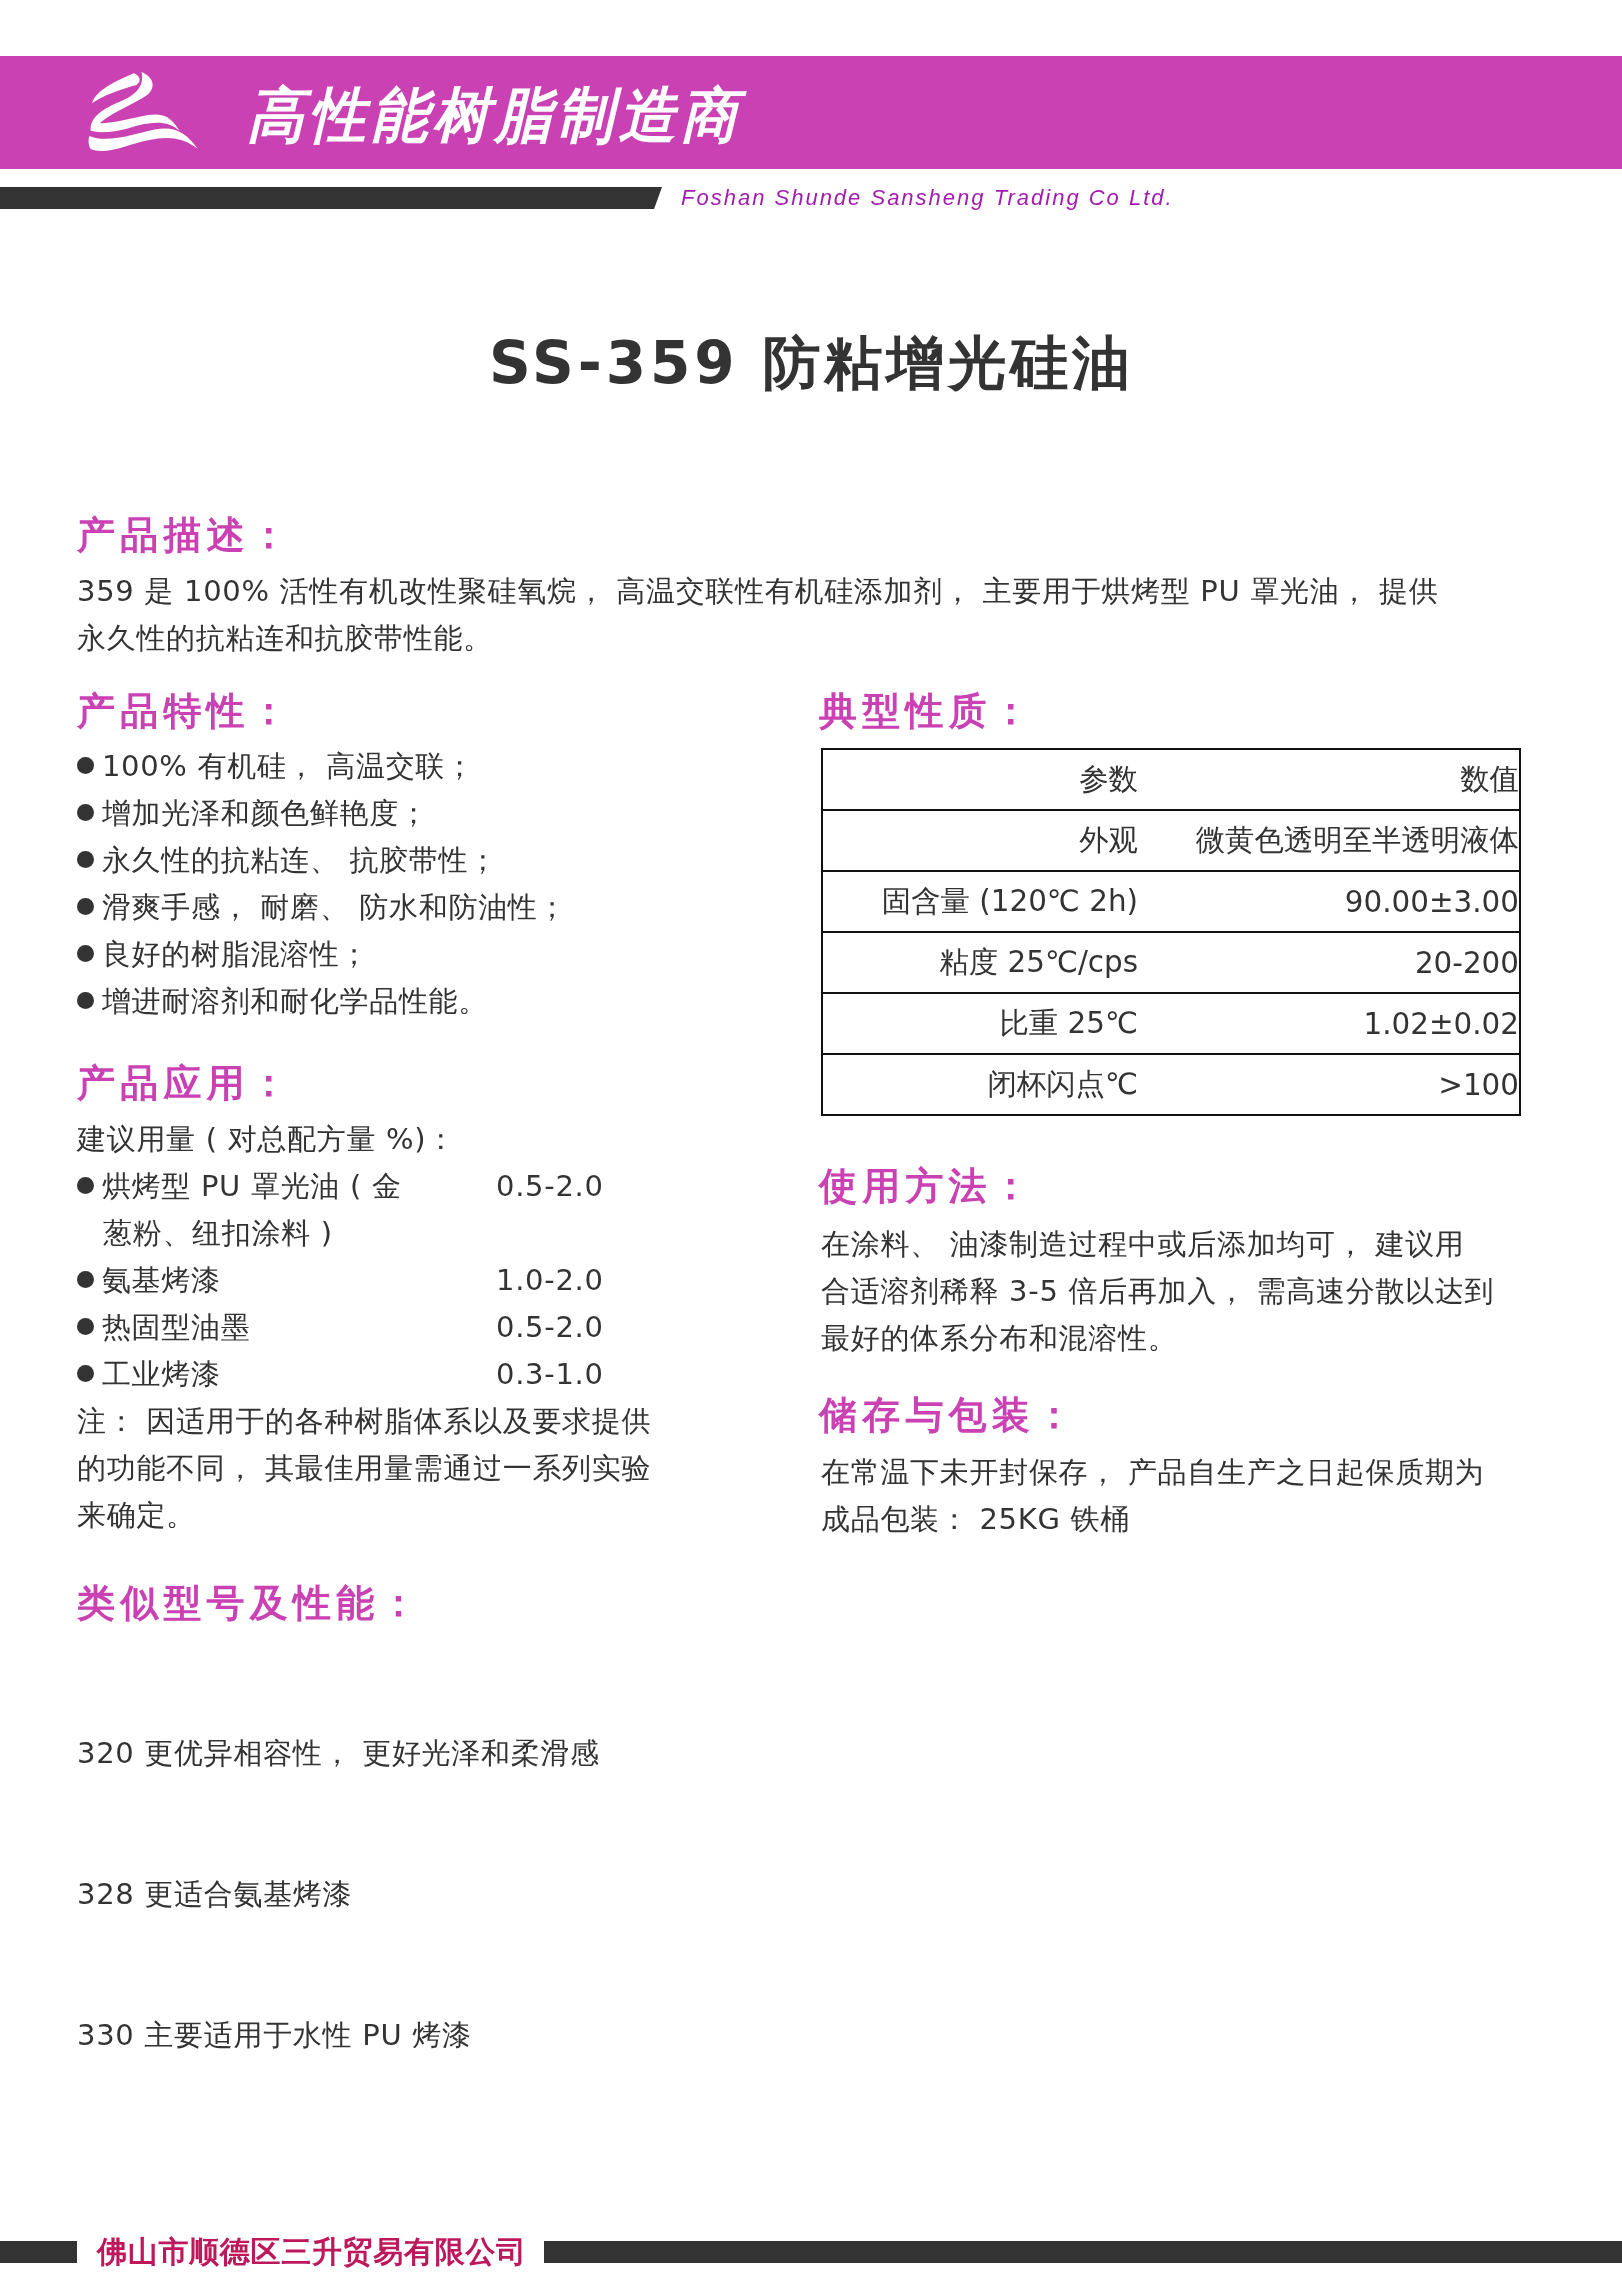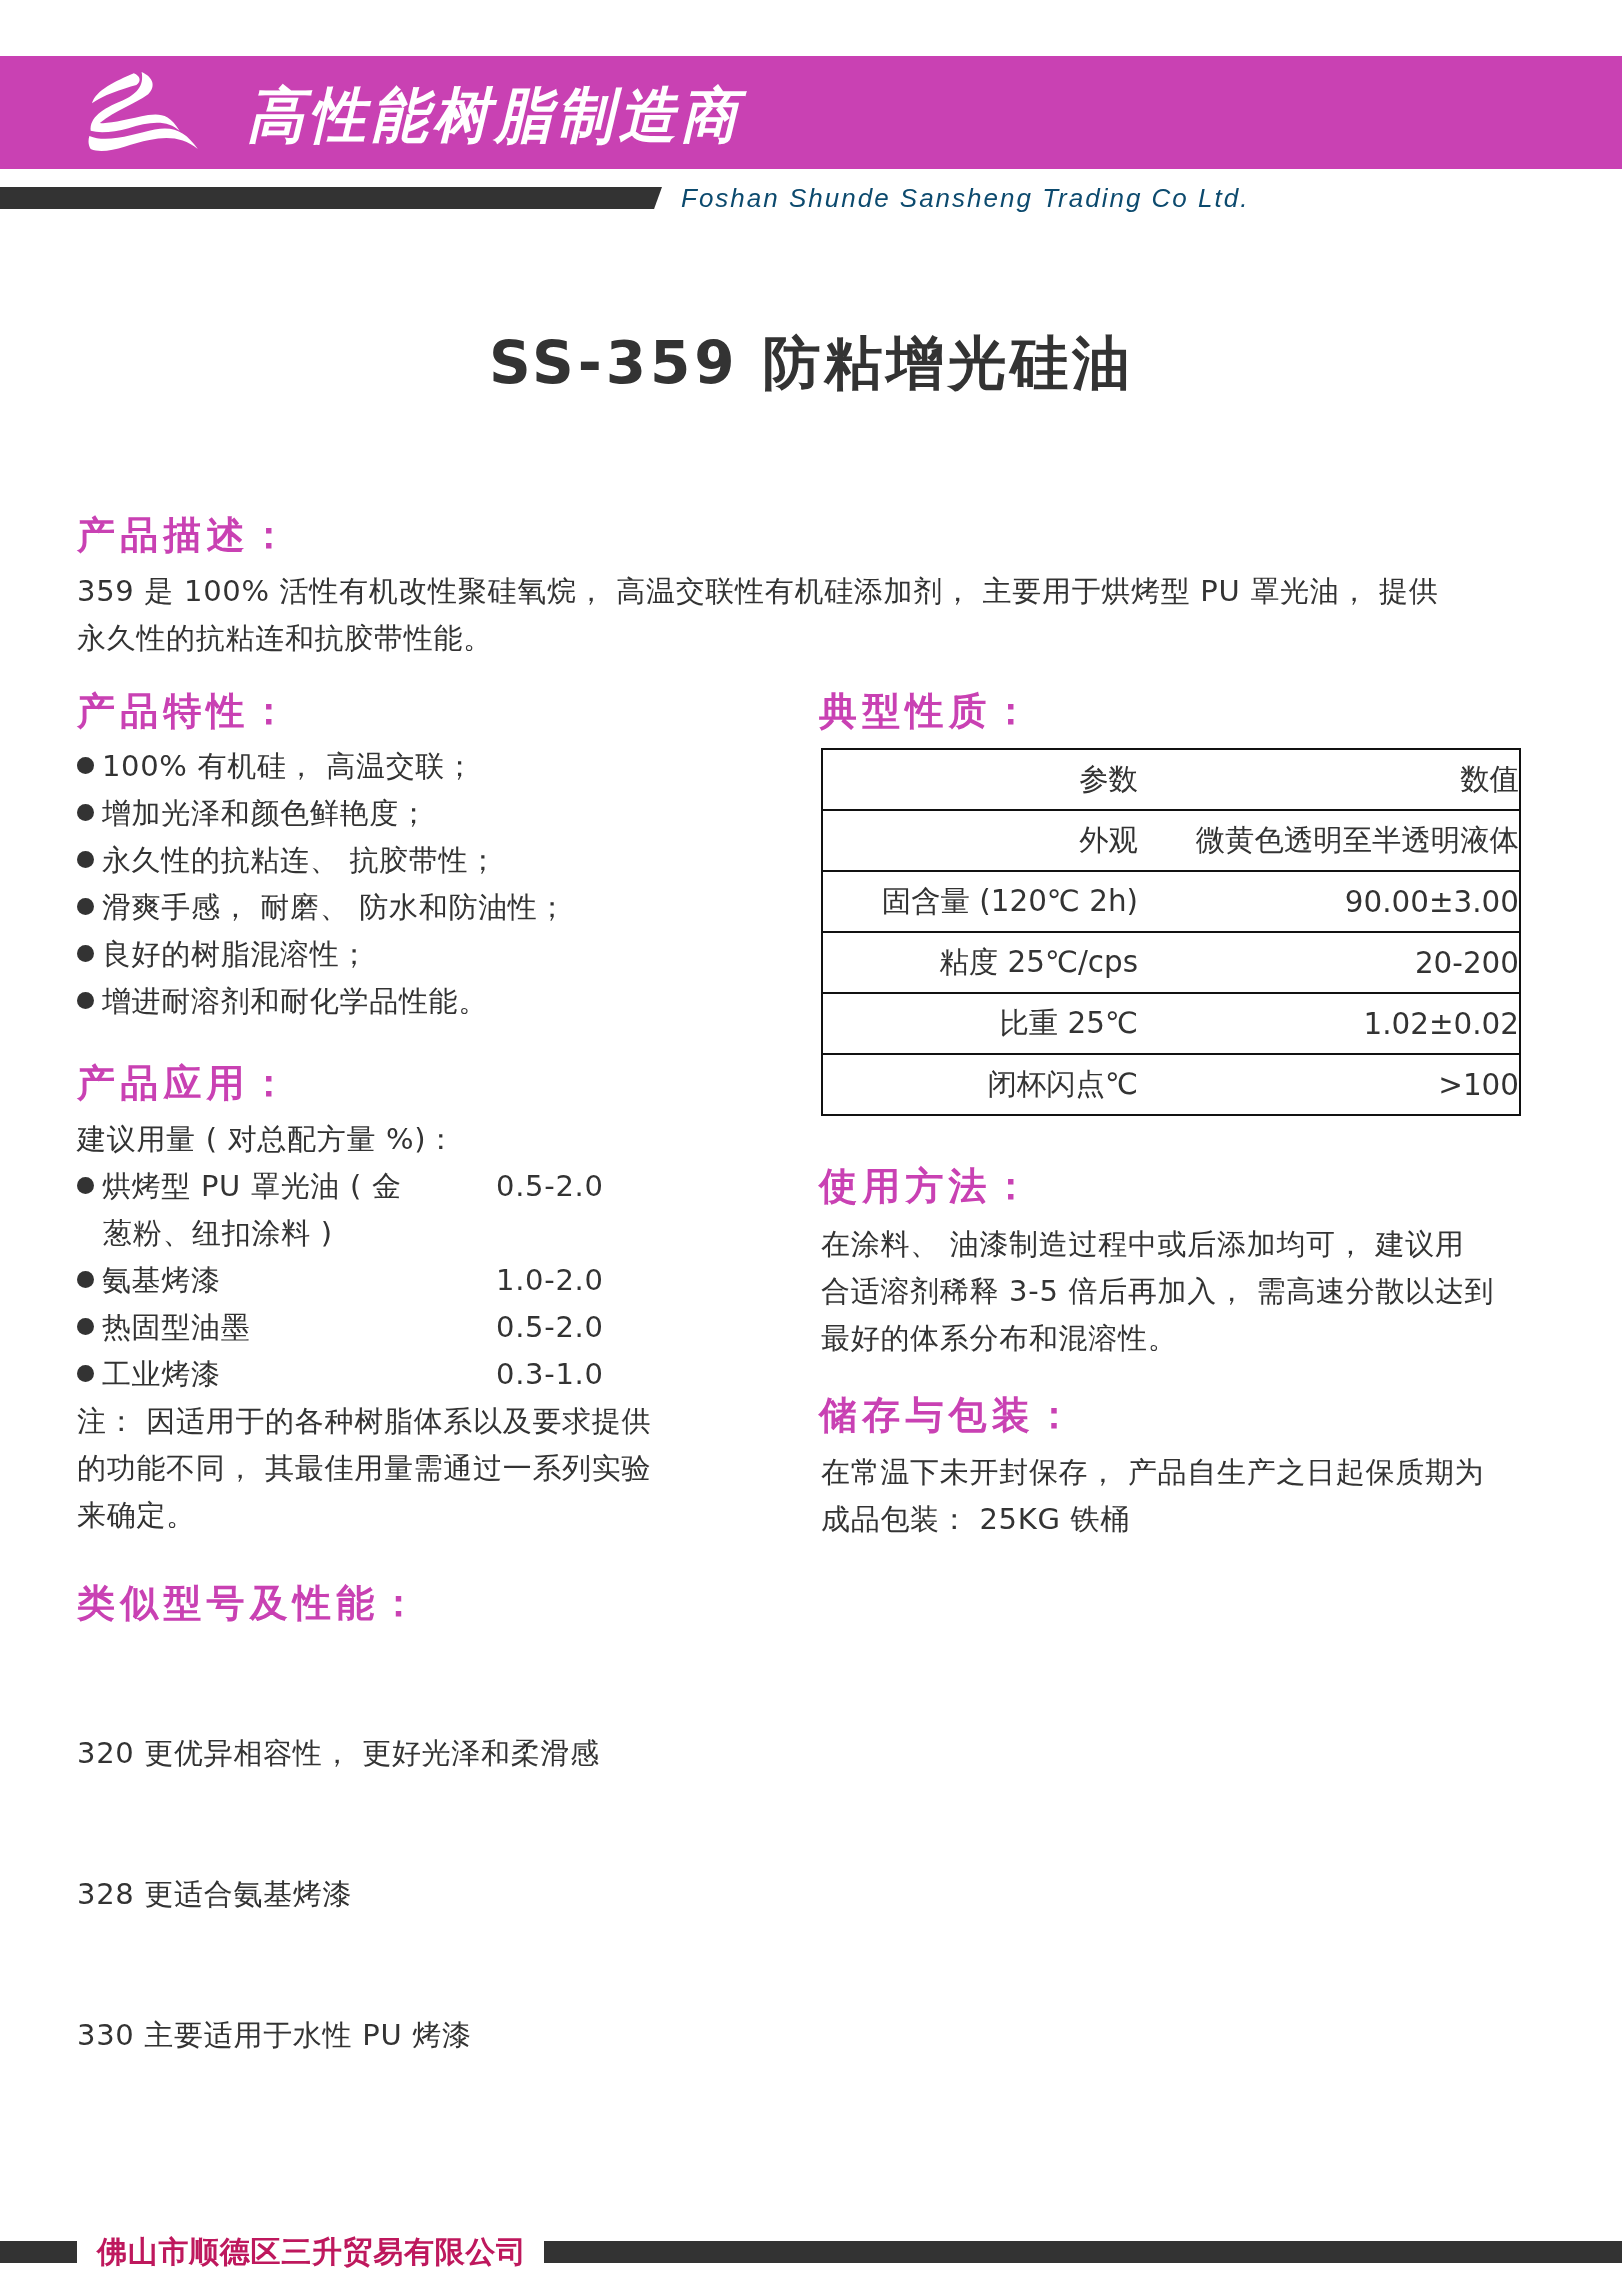--- a/index.html
+++ b/index.html
@@ -6,21 +6,21 @@
   body { width:1623px; height:2295px; background:#ffffff; position:relative; overflow:hidden;
          font-family:"DejaVu Sans", "Liberation Sans", sans-serif; color:#333333; }
   .abs { position:absolute; }
   .magenta-bar { left:0; top:56px; width:1623px; height:113px; background:#C941B3; }
   .logo { left:76px; top:72px; width:128px; height:81px; }
   .slogan { left:247px; top:79px; font-size:60px; font-weight:bold; color:#ffffff; letter-spacing:5.2px;
             font-style:italic; line-height:72px; white-space:nowrap; transform:scaleX(0.95); transform-origin:left; }
   .dark-strip { left:0; top:187px; width:662px; height:22px; background:#333333;
                 clip-path:polygon(0 0,100% 0,98.8% 100%,0 100%); }
   .company-en { left:681px; top:181px; font-family:"Liberation Sans", sans-serif; font-style:italic;
-                font-size:26px; color:#0c4a6e; letter-spacing:2px; white-space:nowrap; line-height:34px; }
+                font-size:22px; color:#a21caf; letter-spacing:2px; white-space:nowrap; line-height:34px; }
   .doc-title { left:0; width:1623px; top:327px; text-align:center; font-size:58px; font-weight:bold;
                color:#333333; letter-spacing:3.9px; line-height:72px; }
   .heading { font-size:38px; font-weight:bold; color:#C941B3; letter-spacing:5.2px; line-height:46px; white-space:nowrap; }
   .body-text { font-size:29px; line-height:47px; color:#333333; letter-spacing:0.7px; }
   .bullet { display:inline-block; width:17px; height:17px; border-radius:50%; background:#333333;
             margin-right:7.9px; vertical-align:middle; position:relative; top:-2.6px; }
   .line { white-space:nowrap; height:47px; }
   .app-row { position:relative; height:47px; white-space:nowrap; }
   .app-row .val { position:absolute; left:419px; top:0; }
   .indent { padding-left:26px; }

